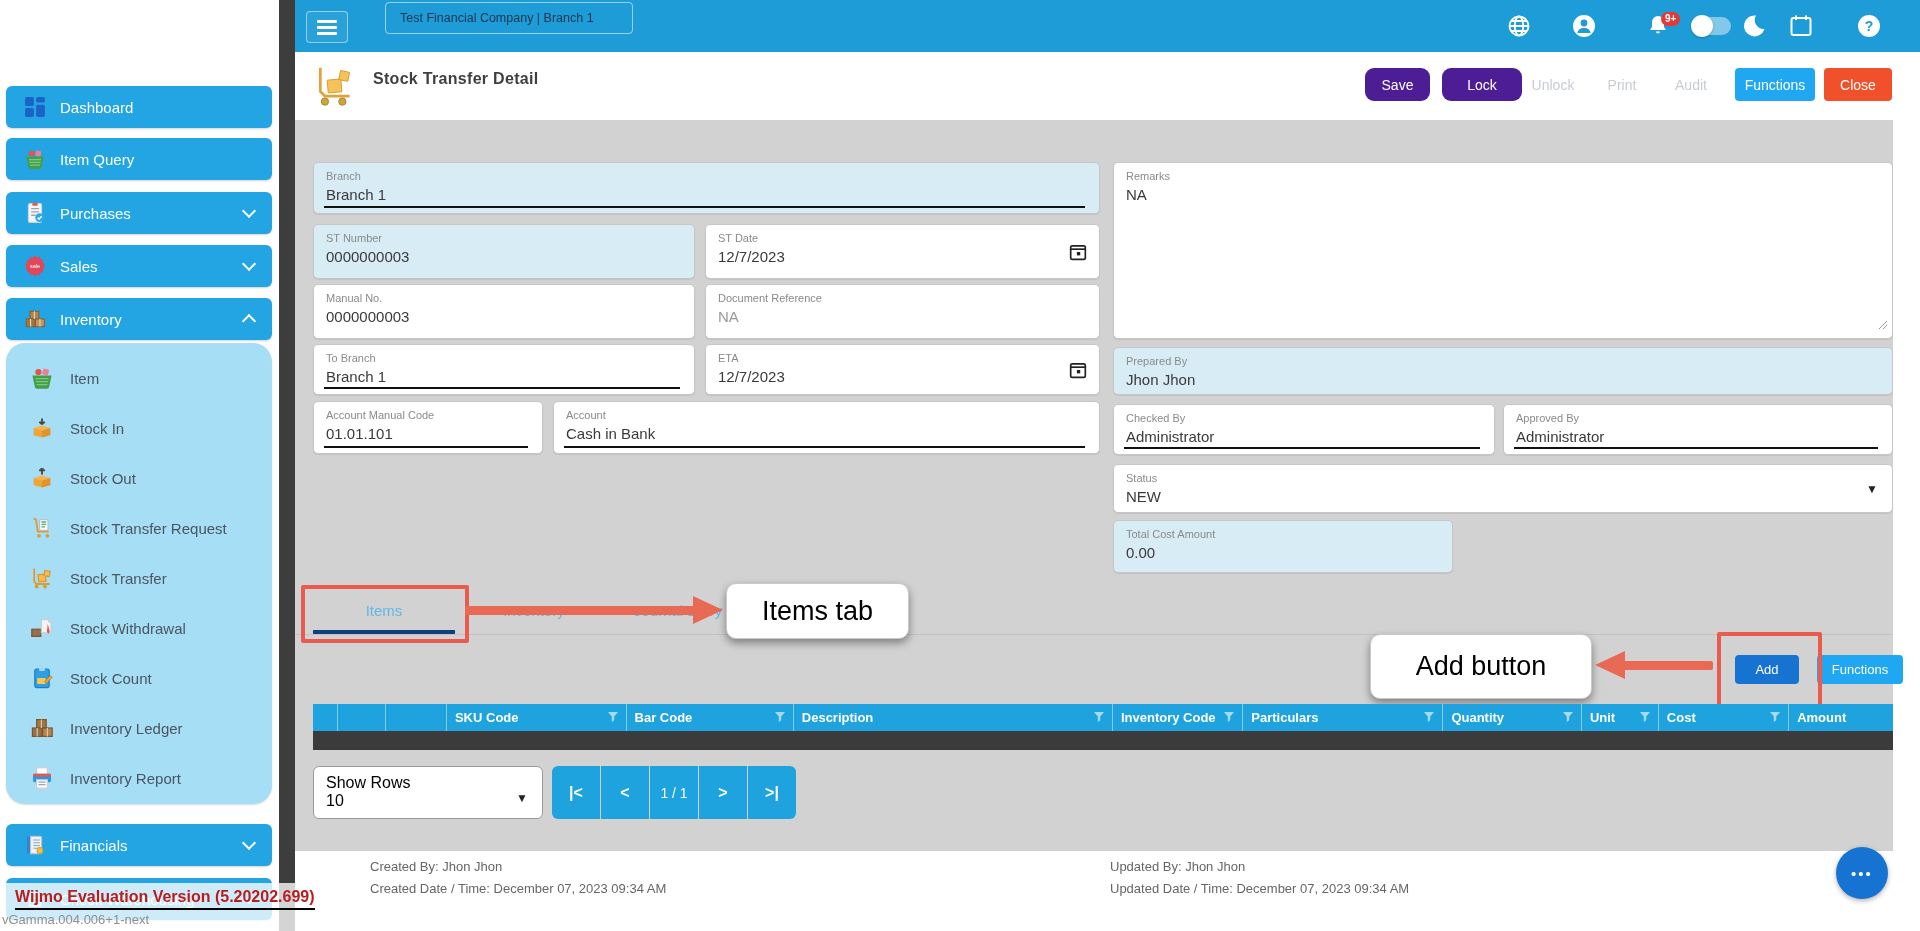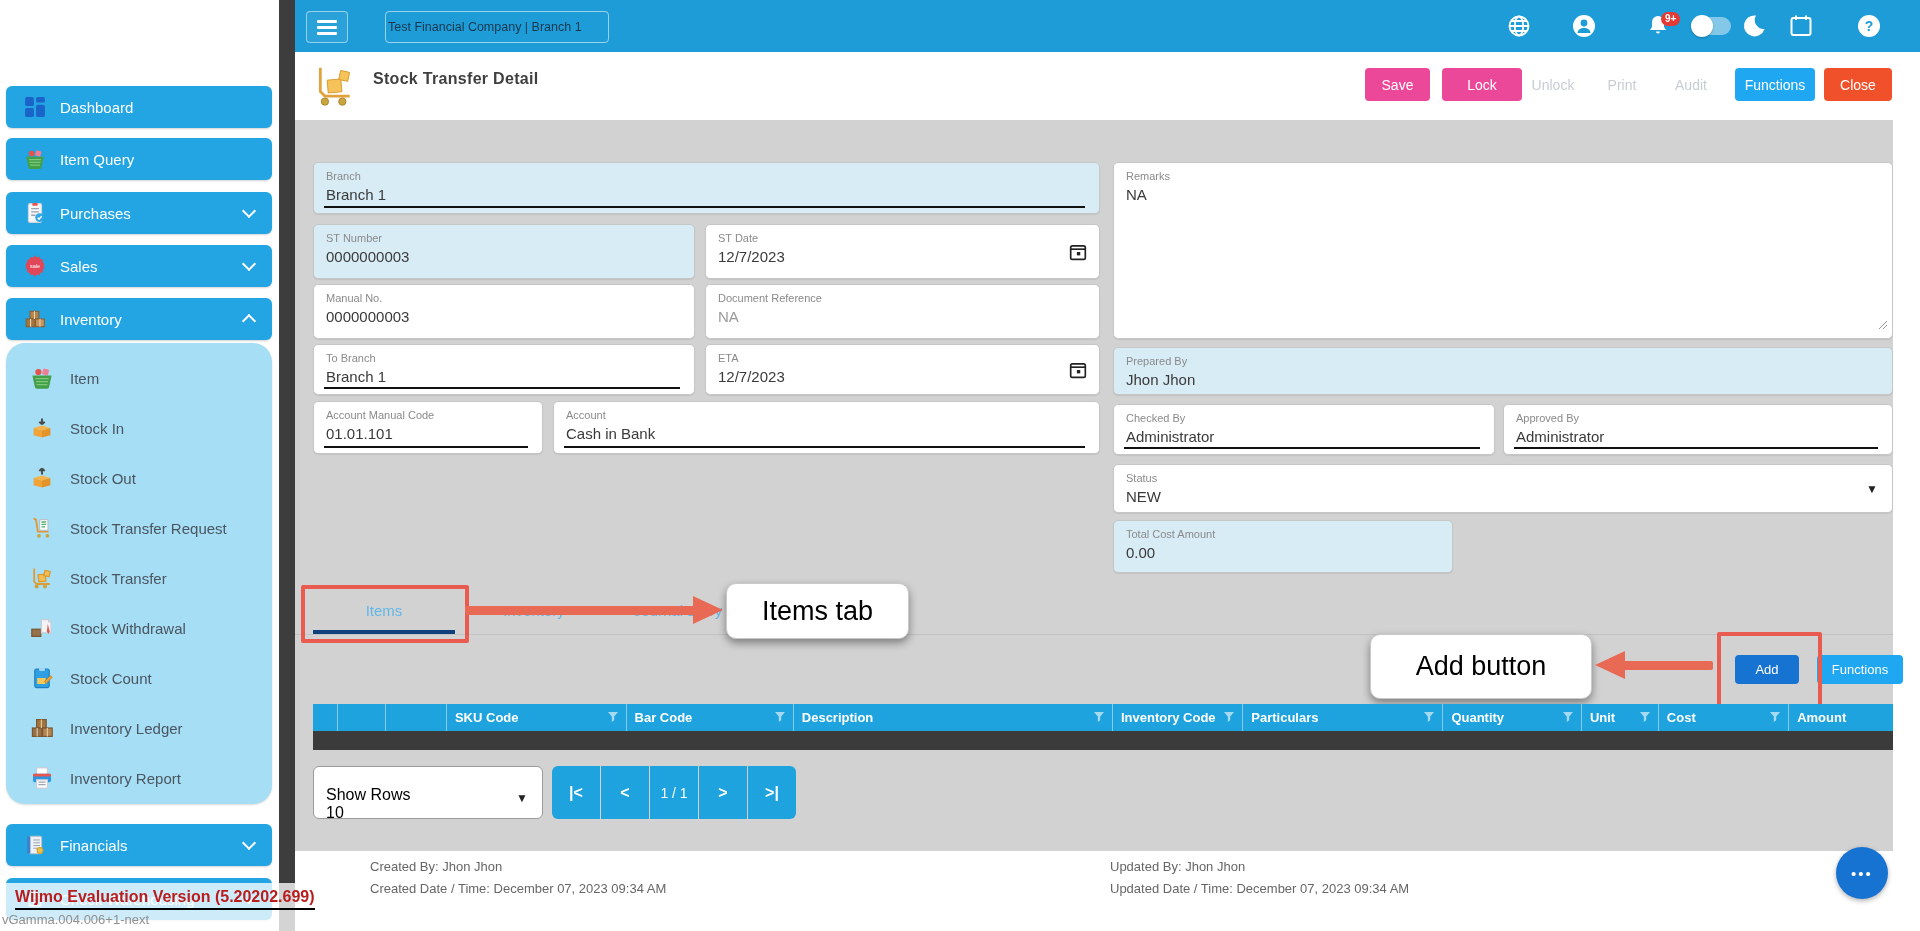--- a/index.html
+++ b/index.html
@@ -17,32 +17,32 @@
   .sub-item{position:absolute;left:0;width:266px;height:50px;display:flex;align-items:center;color:#4a5560;font-size:15px;cursor:pointer;}
   .sub-item .ico{width:24px;height:24px;margin:0 16px 0 24px;flex:0 0 24px;}
   
   .dark-strip{position:absolute;left:279px;top:0;width:16px;height:931px;background:#3d3d3d;}
   
   .main{position:absolute;left:295px;top:0;width:1625px;height:931px;background:#fff;}
   .topbar{position:absolute;left:0;top:0;width:1625px;height:52px;background:#1e9cd8;}
   .hamb{position:absolute;left:11px;top:11px;width:40px;height:30px;border:1px solid rgba(255,255,255,.5);
         border-radius:4px;display:flex;flex-direction:column;justify-content:center;gap:3px;align-items:center;cursor:pointer;background:rgba(255,255,255,.06);}
   .hamb i{display:block;width:20px;height:3px;background:#fff;border-radius:1px;}
-  .company{position:absolute;left:90px;top:11px;height:30px;min-width:218px;padding:0 2px;border:1px solid rgba(255,255,255,.55);
+  .company{position:absolute;left:90px;top:2px;height:30px;min-width:218px;padding:0 14px;border:1px solid rgba(255,255,255,.55);
            border-radius:4px;display:flex;align-items:center;font-size:12.5px;color:#19374d;cursor:pointer;}
   .tb-ico{position:absolute;top:13px;width:26px;height:26px;cursor:pointer;}
   .badge{position:absolute;background:#e53935;color:#fff;font-size:10px;font-weight:bold;border-radius:9px;padding:2px 4px;line-height:1;}
   .toggle{position:absolute;top:17px;width:38px;height:18px;background:rgba(255,255,255,.45);border-radius:9px;cursor:pointer;}
   .toggle .knob{position:absolute;left:-2px;top:-2px;width:22px;height:22px;background:#fff;border-radius:50%;box-shadow:0 1px 2px rgba(0,0,0,.25);}
   
   .titlerow{position:absolute;left:0;top:52px;width:1625px;height:68px;background:#fff;}
   .pg-ico{position:absolute;left:18px;top:12px;width:44px;height:44px;}
   .pg-title{position:absolute;left:78px;top:18px;font-size:16px;font-weight:700;color:#3f3f3f;letter-spacing:.3px;}
   .btn{position:absolute;top:16px;height:33px;border-radius:4px;color:#fff;font-size:14px;display:flex;align-items:center;justify-content:center;cursor:pointer;}
-  .btn.blue{background:#ec4899;}
+  .btn.blue{background:#4c1d95;border-radius:9px;}
   .btn.cyan{background:#1fa7f2;}
   .btn.red{background:#f0512a;}
   .btn.ghost{background:transparent;color:#c8cdd4;cursor:default;}
   
   .content{position:absolute;left:0;top:120px;width:1625px;height:731px;background:#d2d2d2;}
   .right-strip{position:absolute;right:0;top:0;width:27px;height:731px;background:#fff;}
   .fld{position:absolute;background:#fff;border:1px solid #c6c6c6;border-radius:5px;padding:7px 12px 4px;box-sizing:border-box;box-shadow:0 1px 1px rgba(0,0,0,.08);}
   .fld .lbl{font-size:11px;color:#8a8a8a;line-height:1.1;}
   .fld .val{font-size:15px;color:#3a3a3a;margin-top:4px;}
   .fld.lblue{background:#d8ecf6;}
@@ -66,21 +66,21 @@
   
   .gbtn{position:absolute;height:29px;border-radius:4px;color:#fff;font-size:13px;display:flex;align-items:center;justify-content:center;cursor:pointer;}
   
   .thead{position:absolute;left:18px;top:584px;width:1580px;height:27px;display:flex;background:#1ea3de;}
   .th{display:flex;align-items:center;box-sizing:border-box;border-right:1px solid rgba(255,255,255,.45);
       color:#fff;font-size:13px;font-weight:bold;padding:0 8px;overflow:hidden;white-space:nowrap;}
   .th .fun{margin-left:auto;flex:0 0 10px;}
   .darkbar{position:absolute;left:18px;top:611px;width:1580px;height:19px;background:#3b3b3b;}
   
   .showrows{position:absolute;left:18px;top:646px;width:230px;height:53px;background:#fff;border:1px solid #9b9b9b;
-            border-radius:6px;box-sizing:border-box;padding:19px 12px 4px;cursor:pointer;}
+            border-radius:6px;box-sizing:border-box;padding:7px 12px 4px;cursor:pointer;}
   .showrows .ddar{position:absolute;right:14px;top:24px;font-size:12px;color:#222;}
   .pager{position:absolute;left:257px;top:646px;height:53px;display:flex;gap:1px;}
   .pbtn{width:48px;height:53px;background:#1ea3de;color:#fff;display:flex;align-items:center;justify-content:center;
         font-size:16px;font-weight:bold;cursor:pointer;}
   .pbtn.lab{font-weight:normal;font-size:14px;cursor:default;}
   .pbtn:first-child{border-radius:6px 0 0 6px;}
   .pbtn:last-child{border-radius:0 6px 6px 0;}
   
   .footer{position:absolute;left:0;top:851px;width:1598px;height:80px;background:#fff;border-radius:0 14px 0 0;}
   .fline{position:absolute;font-size:13px;color:#666;}

